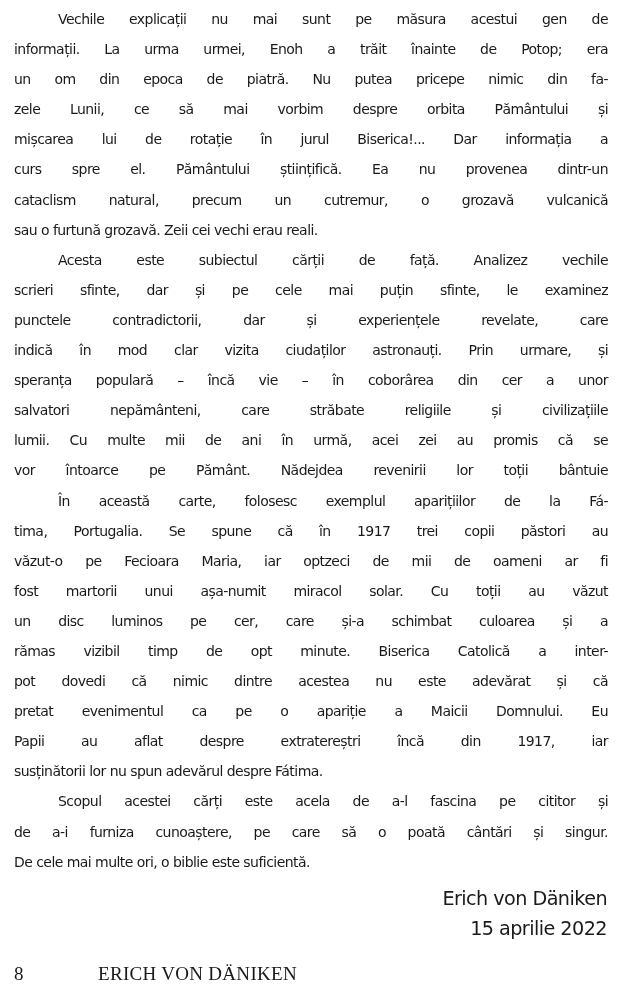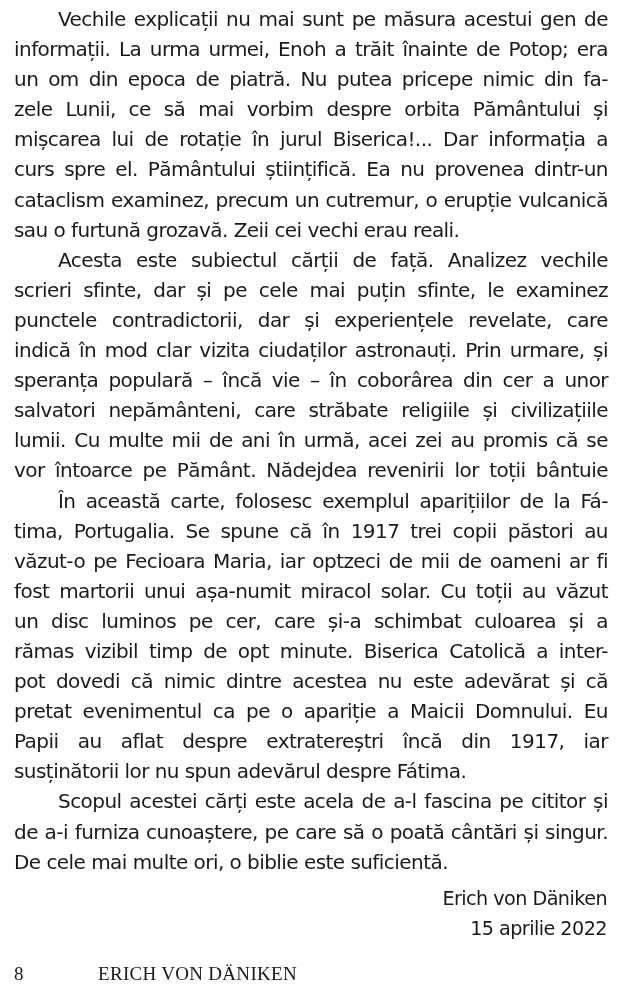--- a/index.html
+++ b/index.html
@@ -13,21 +13,21 @@
       position: relative;
       overflow: hidden;
       color: #1a1a1a;
     }
     .page-body {
       position: absolute;
       left: 14px;
       top: 4px;
       width: 594px;
       font-family: "DejaVu Sans", sans-serif;
-      font-size: 20px;
+      font-size: 14px;
       line-height: 30.1px;
       letter-spacing: -0.55px;
       word-spacing: 0px;
     }
     .line {
       display: block;
       white-space: nowrap;
       height: 30.1px;
       text-align: justify;
       text-align-last: justify;
@@ -77,21 +77,21 @@
 
 <div class="page-body">
 
   <div class="paragraph">
     <span class="line indent">Vechile explicații nu mai sunt pe măsura acestui gen de</span>
     <span class="line">informații. La urma urmei, Enoh a trăit înainte de Potop; era</span>
     <span class="line">un om din epoca de piatră. Nu putea pricepe nimic din fa-</span>
     <span class="line">zele Lunii, ce să mai vorbim despre orbita Pământului și</span>
     <span class="line">mișcarea lui de rotație în jurul Biserica!... Dar informația a</span>
     <span class="line">curs spre el. Pământului științifică. Ea nu provenea dintr-un</span>
-    <span class="line">cataclism examinez, precum un cutremur, o erupție vulcanică</span>
+    <span class="line">cataclism natural, precum un cutremur, o grozavă vulcanică</span>
     <span class="line last">sau o furtună grozavă. Zeii cei vechi erau reali.</span>
   </div>
 
   <div class="paragraph">
     <span class="line indent">Acesta este subiectul cărții de față. Analizez vechile</span>
     <span class="line">scrieri sfinte, dar și pe cele mai puțin sfinte, le examinez</span>
     <span class="line">punctele contradictorii, dar și experiențele revelate, care</span>
     <span class="line">indică în mod clar vizita ciudaților astronauți. Prin urmare, și</span>
     <span class="line">speranța populară – încă vie – în coborârea din cer a unor</span>
     <span class="line">salvatori nepământeni, care străbate religiile și civilizațiile</span>

